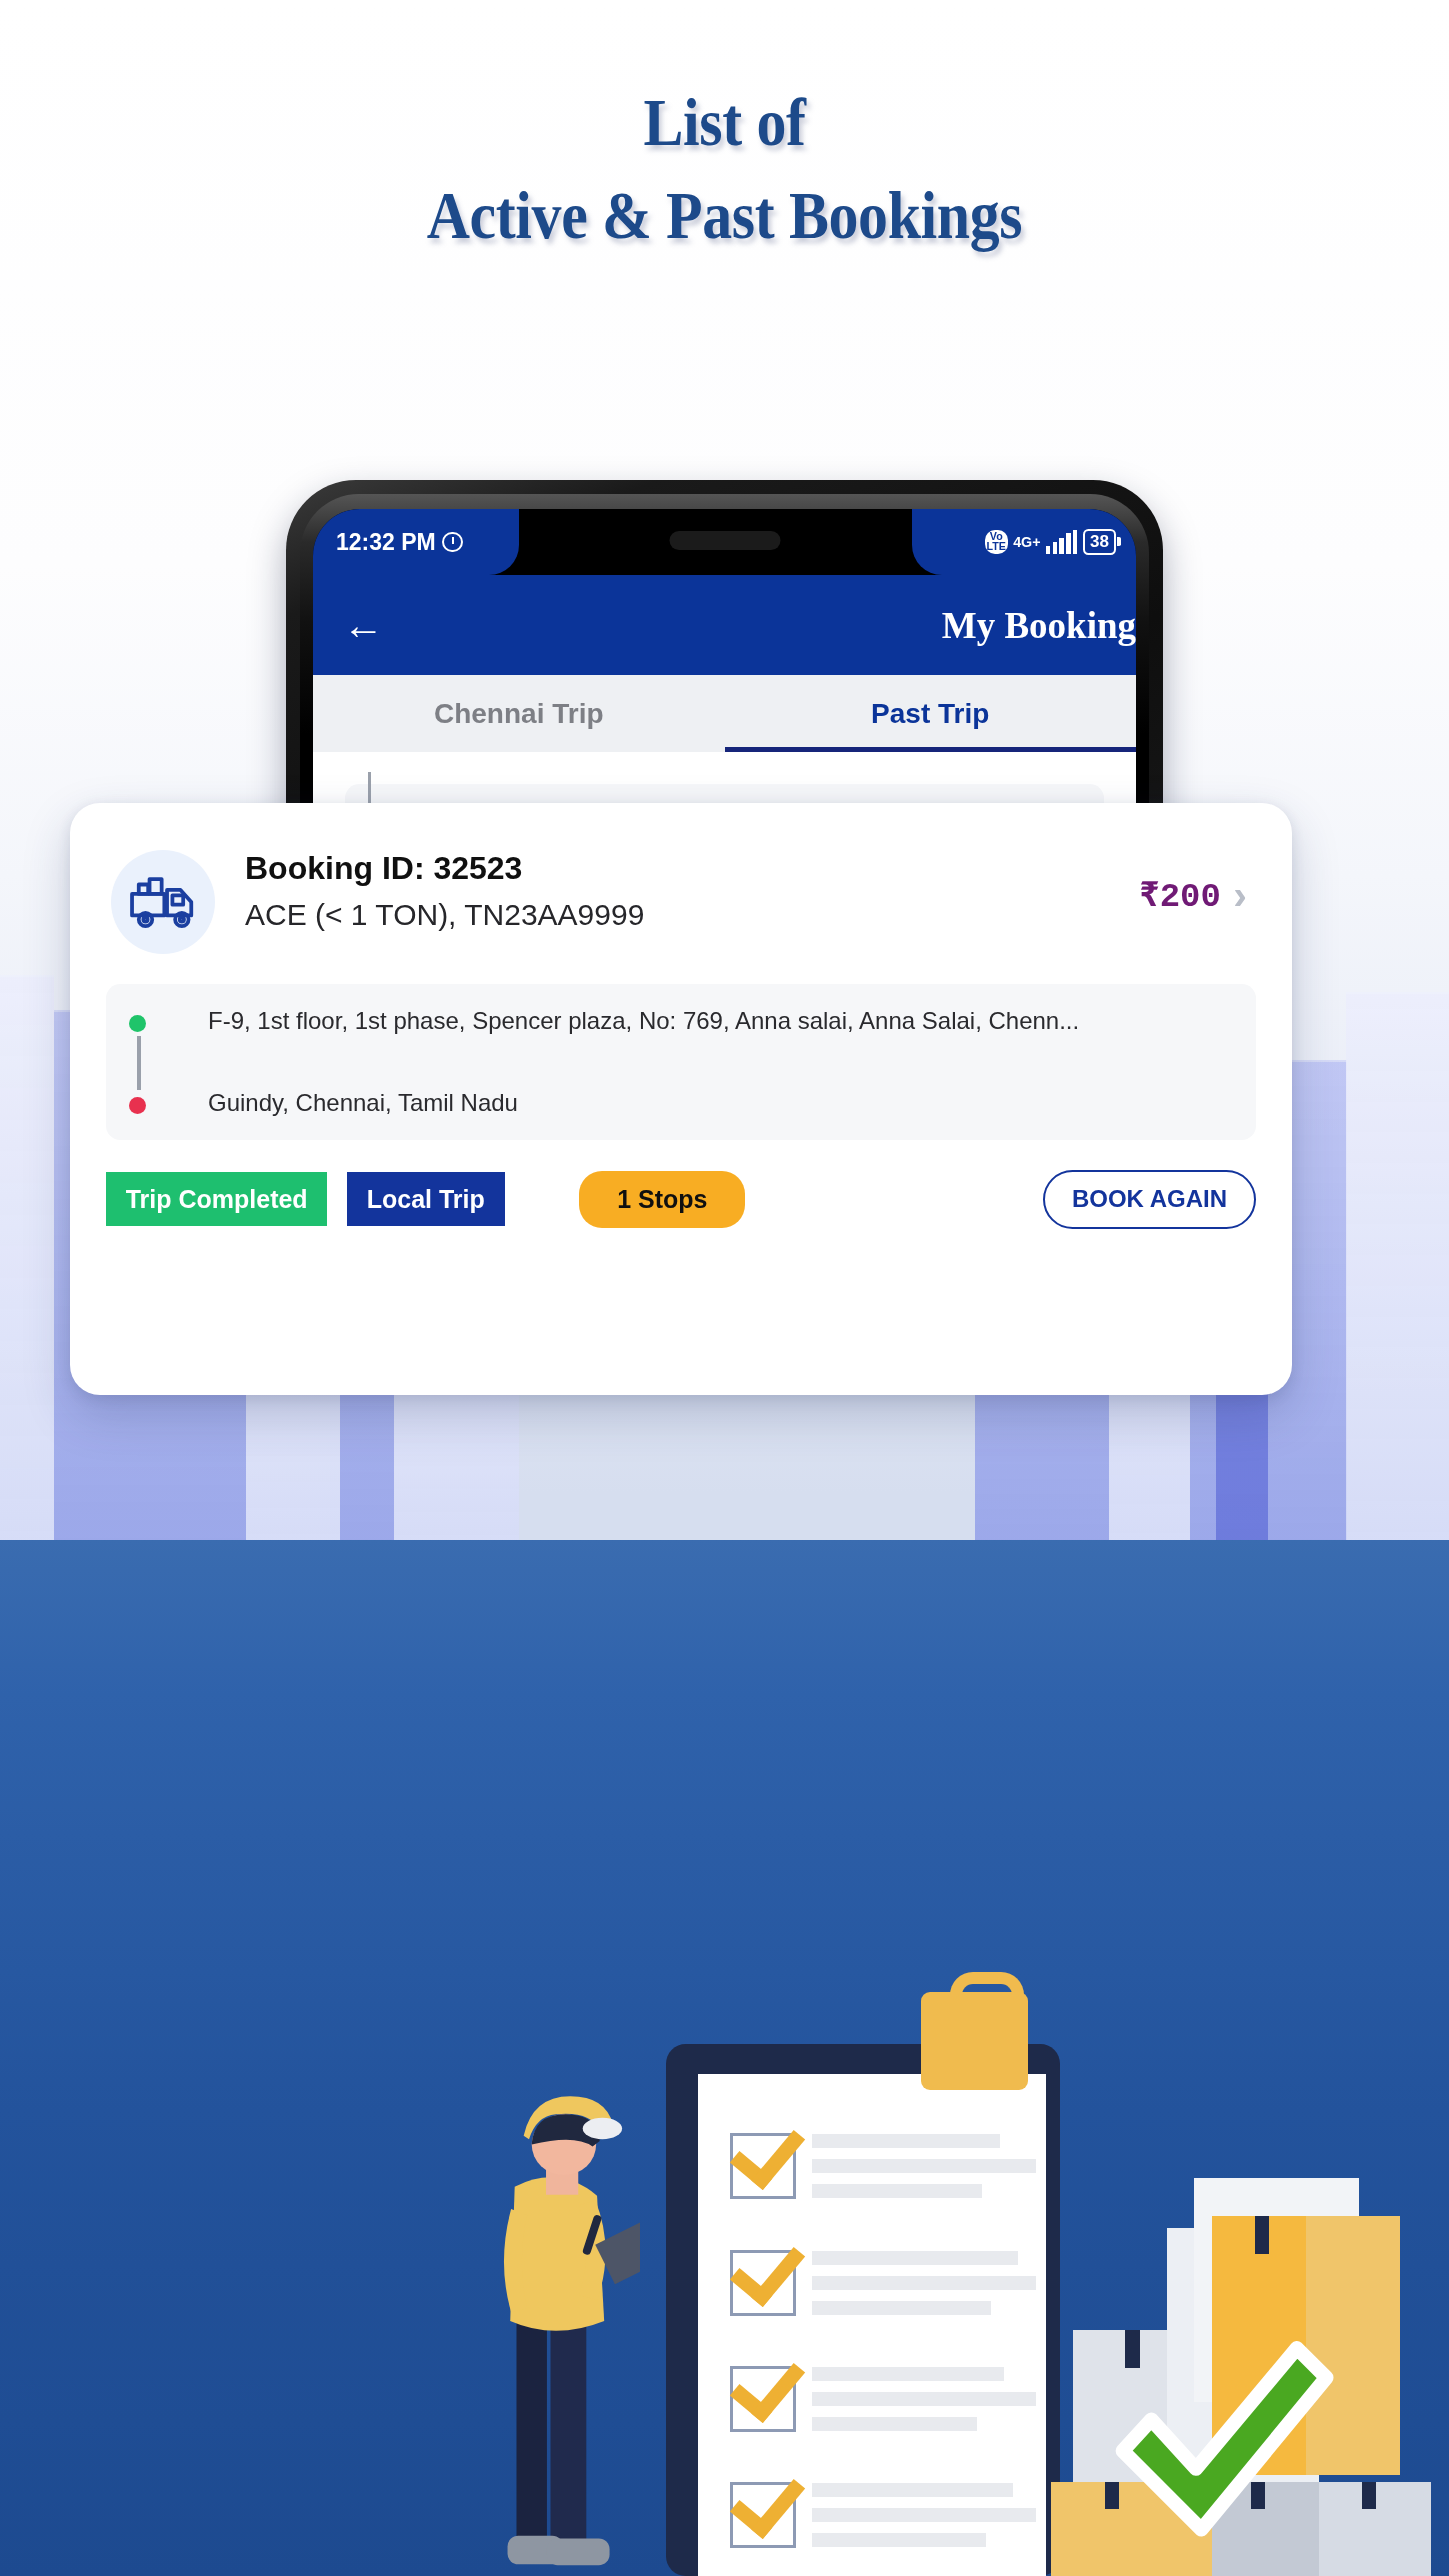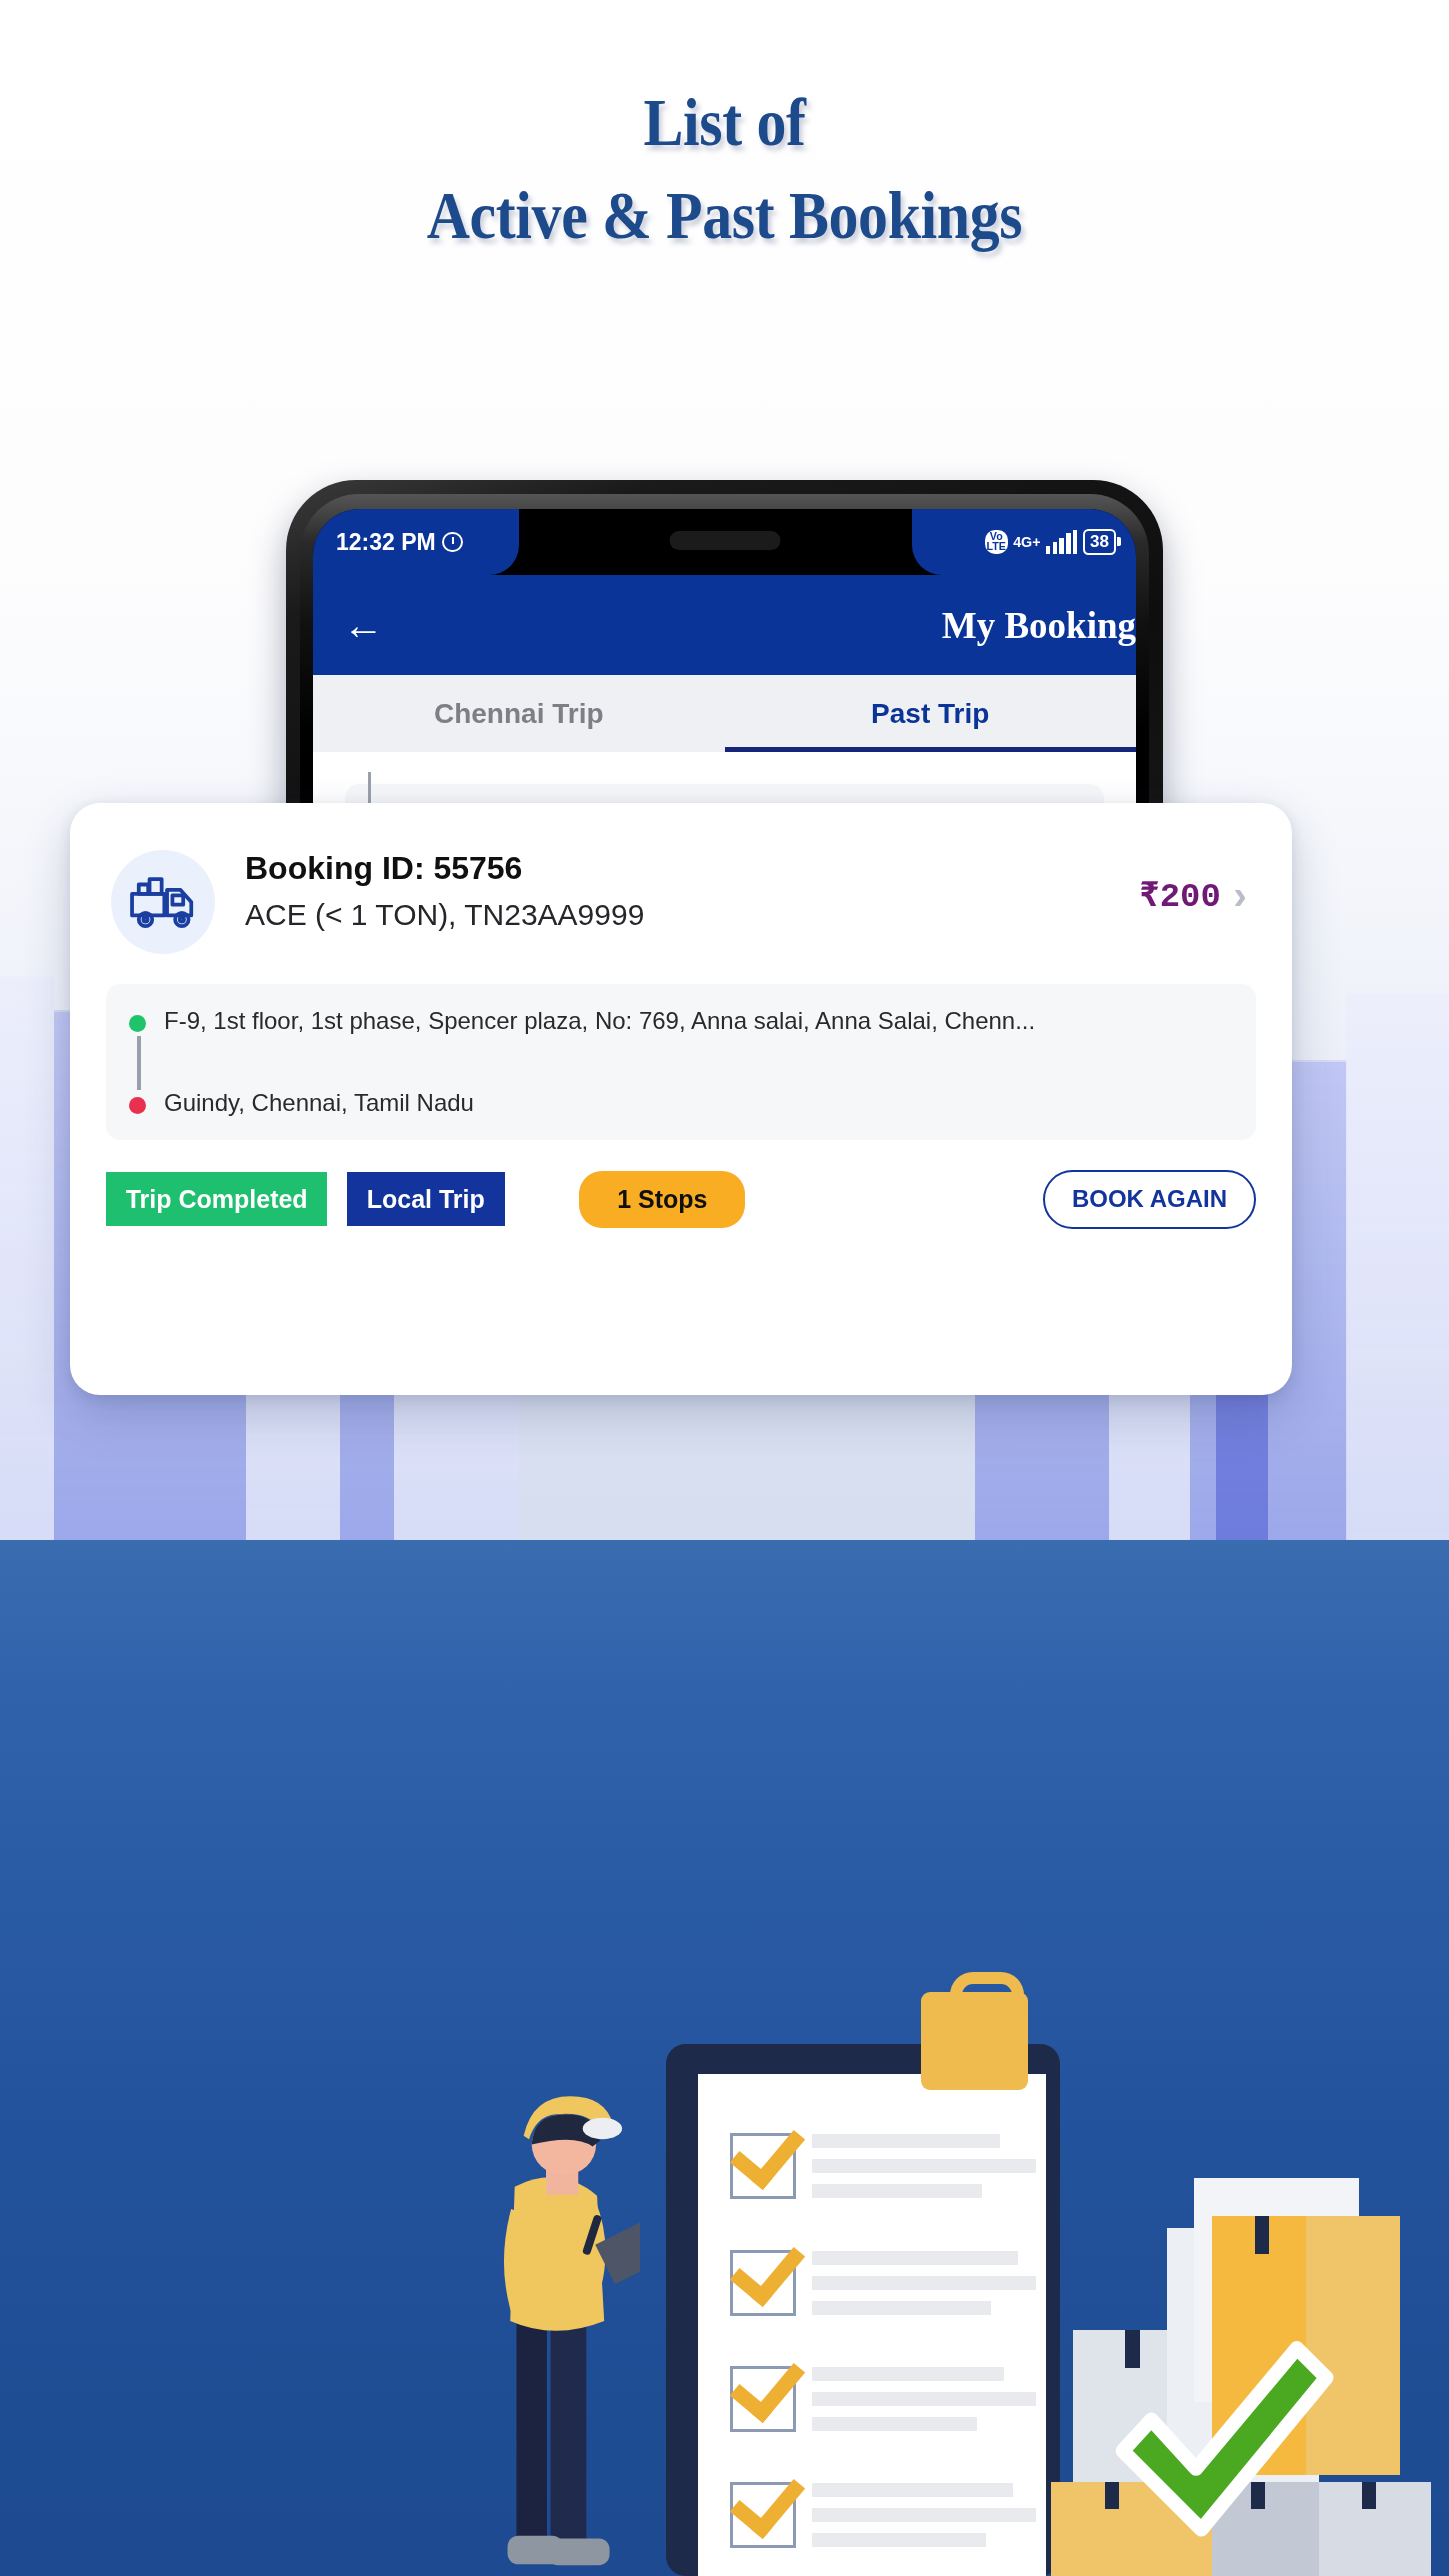--- a/index.html
+++ b/index.html
@@ -131,21 +131,21 @@
     display:flex; align-items:center; justify-content:center; flex:none;
   }
   .bk-info { flex:1; }
   .bk-id { font-weight:bold; color:#101010; }
   .bk-sub { color:#26262a; }
   .bk-price-wrap { display:flex; align-items:center; gap:12.5px; }
   .bk-price { font-weight:bold; color:#701a75;font-family:Liberation Mono, monospace; }
   .chev { color:#b9bec8; font-weight:bold; }
 
   .addr-box { background:#f6f7f9; border-radius:14.3px; position:relative; }
-  .addr-row { display:flex; align-items:flex-start; }
+  .addr-row { display:flex; align-items:flex-start;gap:44px; }
   .dot { border-radius:50%; flex:none; }
   .dot.pick { background:#1fc46a; }
   .dot.drop { background:#e8314f; }
   .addr-line { position:absolute; background:#9aa0ab; }
   .addr-txt { color:#2a2a2e; white-space:nowrap; overflow:hidden; }
 
   .btn-row { display:flex; align-items:center; }
   .pill { color:#fff; font-weight:bold; text-align:center; }
   .pill.green { background:#1ebf6f; }
   .pill.red { background:#f2264e; }
@@ -337,21 +337,21 @@
         <rect x="16" y="3" width="9" height="11"></rect>
         <path d="M29 11h10l8 9v10H29z"></path>
           <rect x="33" y="15" width="8" height="7"></rect>
         <circle cx="13" cy="33" r="5"></circle>
           <circle cx="13" cy="33" r="1.6"></circle>
         <circle cx="40" cy="33" r="5"></circle>
           <circle cx="40" cy="33" r="1.6"></circle>
       </svg>
     </span>
     <span class="bk-info">
-      <span class="bk-id" style="display:block;">Booking ID: 55756</span>
+      <span class="bk-id" style="display:block;">Booking ID: 32523</span>
       <span class="bk-sub" style="display:block;">ACE (&lt; 1 TON), TN23AA9999</span>
     </span>
     <span class="bk-price-wrap">
       <span class="bk-price">₹200</span>
       <span class="chev">›</span>
     </span>
   </div>
 
   <div class="addr-box">
     <div class="addr-line" style="left:31px;top:52px;width:3.6px;height:54px;"></div>

